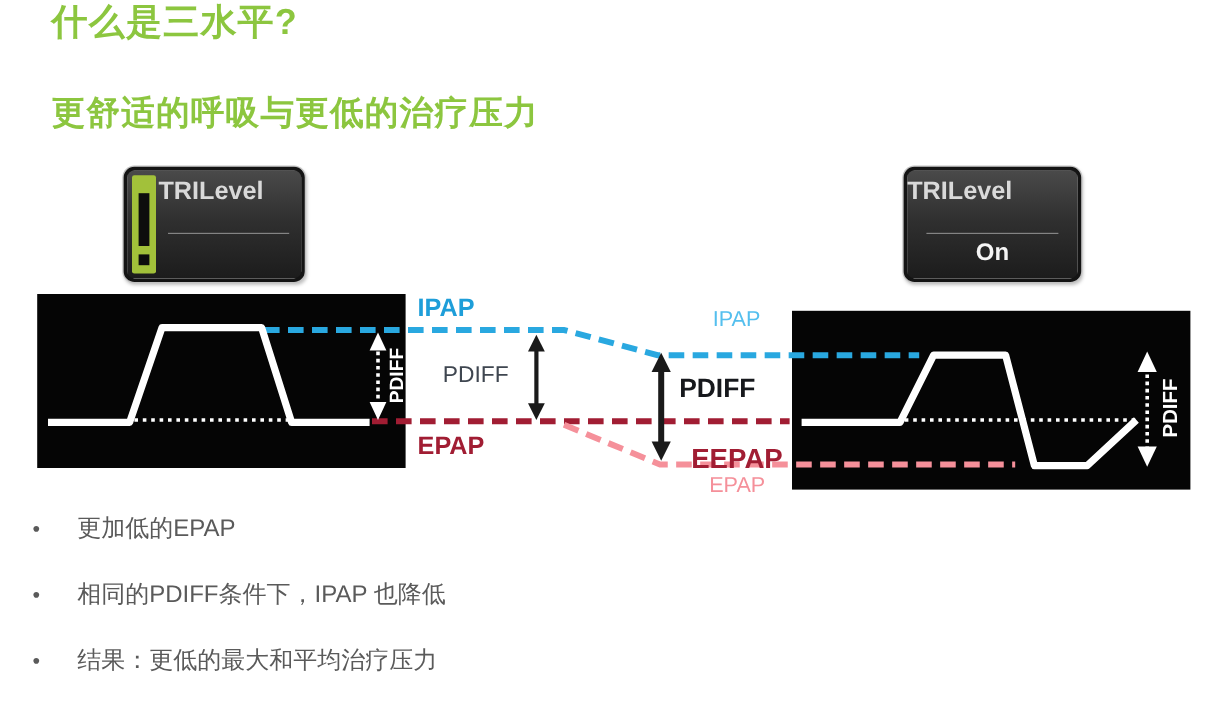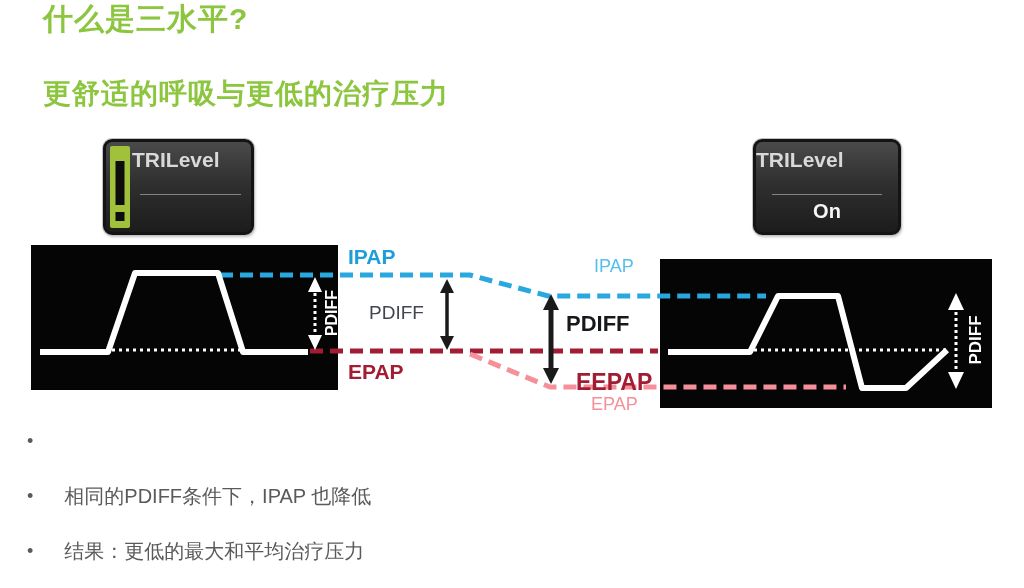--- a/index.html
+++ b/index.html
@@ -112,20 +112,21 @@
   <span class="lbl epap-before">EPAP</span>
   <span class="lbl ipap-after">IPAP</span>
   <span class="lbl pdiff-mid-after">PDIFF</span>
   <span class="lbl eepap-after">EEPAP</span>
   <span class="lbl epap-after">EPAP</span>
   <span class="lbl pdiff-rot pdiff-rot-left">PDIFF</span>
   <span class="lbl pdiff-rot pdiff-rot-right">PDIFF</span>
 
   <div class="bullet" style="top:428px">
     <span class="dot">•</span>
+    <span class="nowrap">更加低的EPAP</span>
   </div>
   <div class="bullet" style="top:483px">
     <span class="dot">•</span>
     <span class="nowrap">相同的PDIFF条件下，IPAP 也降低</span>
   </div>
   <div class="bullet" style="top:538px">
     <span class="dot">•</span>
     <span class="nowrap">结果：更低的最大和平均治疗压力</span>
   </div>
 

